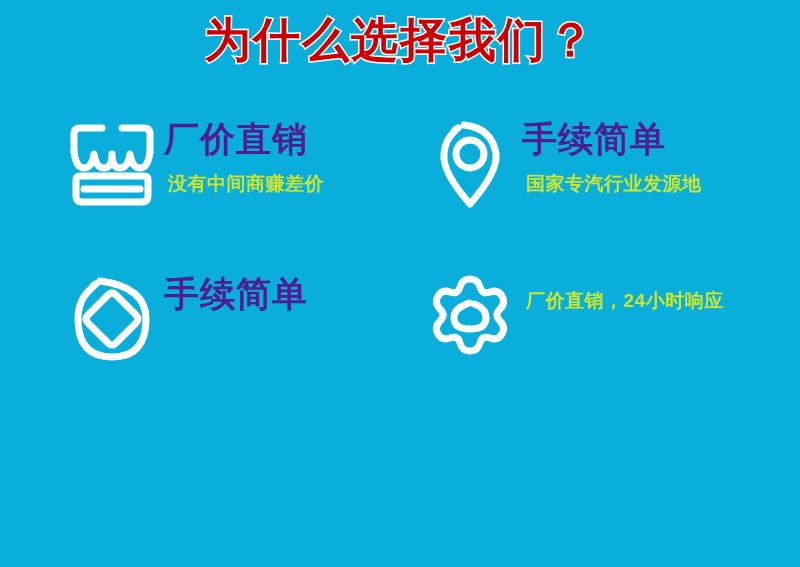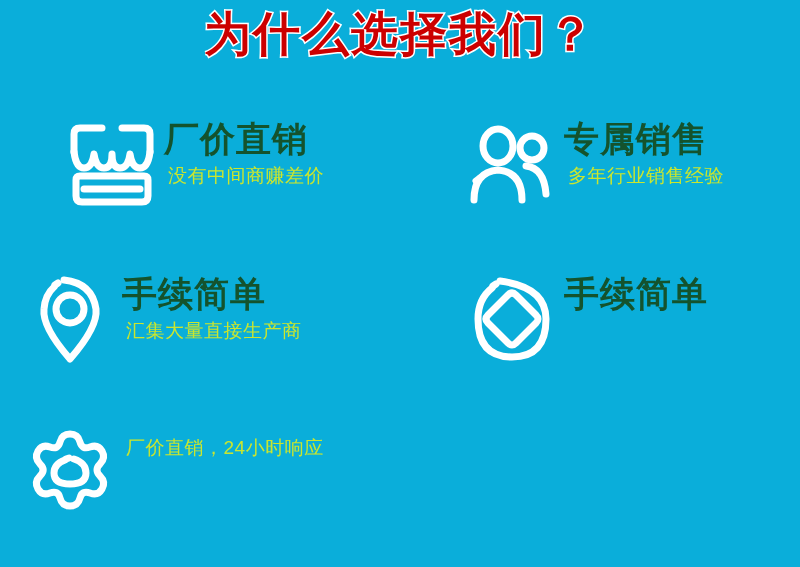--- a/index.html
+++ b/index.html
@@ -11,21 +11,21 @@
     height: 567px;
     background: #0aaeda;
     font-family: "Liberation Sans", sans-serif;
     overflow: hidden;
     position: relative;
   }
 
   
   .page-title {
     position: absolute;
-    top: 8px;
+    top: 14px;
     left: 0;
     width: 800px;
     text-align: center;
     font-size: 47px;
     font-weight: bold;
     letter-spacing: 2px;
     color: #cc0000;
     -webkit-text-stroke: 3px #ffffff;
     paint-order: stroke fill;
     text-stroke: 3px #ffffff;
@@ -60,35 +60,35 @@
     justify-content: center;
   }
   .feature.right .icon-wrap {
     margin-left: 22px;
   }
   .feature .txt {
     margin-top: 12px;
     margin-left: 4px;
   }
   .f-title {
-    color: #14532d;
+    color: #4c1d95;
     font-size: 35px;
     font-weight: bold;
     letter-spacing: 1px;
     line-height: 1.08;
     white-space: nowrap;
   }
   .f-sub {
     color: #cae62e;
     font-size: 19px;
-    font-weight: normal;
+    font-weight: bold;
     letter-spacing: 0.5px;
     line-height: 1.1;
     white-space: nowrap;
-    margin-top: 8px;
+    margin-top: 16px;
     margin-left: 4px;
   }
   .feature.right .f-sub { margin-left: 4px; }
 
   svg { display: block; overflow: visible; }
 </style>
 </head>
 <body>
 
 <div class="page-title">为什么选择我们？</div>
@@ -107,51 +107,34 @@
         </g>
       </svg>
     </div>
     <div class="txt">
       <div class="f-title">厂价直销</div>
       <div class="f-sub">没有中间商赚差价</div>
     </div>
   </div>
 
 
-  <div class="feature left">
-    <div class="icon-wrap">
-      <svg width="92" height="92" viewBox="0 0 92 92">
-        <g fill="none" stroke="#ffffff" stroke-width="7" stroke-linecap="round" stroke-linejoin="round">
-          <ellipse cx="32" cy="28" rx="15" ry="17"></ellipse>
-          <circle cx="66" cy="30" r="12"></circle>
-          <path d="M8 82 Q8 54 32 52 Q56 54 56 82"></path>
-          <path d="M14 60 L10 63"></path>
-          <path d="M60 48 Q78 50 80 76"></path>
-        </g>
-      </svg>
-    </div>
-    <div class="txt">
-      <div class="f-title">专属销售</div>
-      <div class="f-sub">多年行业销售经验</div>
-    </div>
-  </div>
 
   <div class="feature right">
     <div class="icon-wrap">
       <svg width="92" height="92" viewBox="0 0 92 92">
         <g fill="none" stroke="#ffffff" stroke-width="7" stroke-linecap="round" stroke-linejoin="round">
           <path d="M40 7 Q68 10 72 36 Q74 54 46 86 Q18 54 20 36 Q21 22 30 14"></path>
           <path d="M34 10 L31 12"></path>
           <circle cx="46" cy="36" r="14"></circle>
         </g>
       </svg>
     </div>
     <div class="txt">
       <div class="f-title">手续简单</div>
-      <div class="f-sub">汇集大量直接生产商</div>
+      <div class="f-sub">国家专汽行业发源地</div>
     </div>
   </div>
 
   <div class="feature left">
     <div class="icon-wrap">
       <svg width="92" height="92" viewBox="0 0 92 92">
         <g fill="none" stroke="#ffffff" stroke-width="7" stroke-linecap="round" stroke-linejoin="round">
           <path d="M34 8 Q80 14 80 46 Q80 84 46 84 Q12 84 12 46 Q12 26 26 15"></path>
           <path d="M30 11 L27 13"></path>
           <path d="M42 22 Q46 18 50 22 L70 42 Q74 46 70 50 L50 70 Q46 74 42 70 L22 50 Q18 46 22 42 Z"></path>

